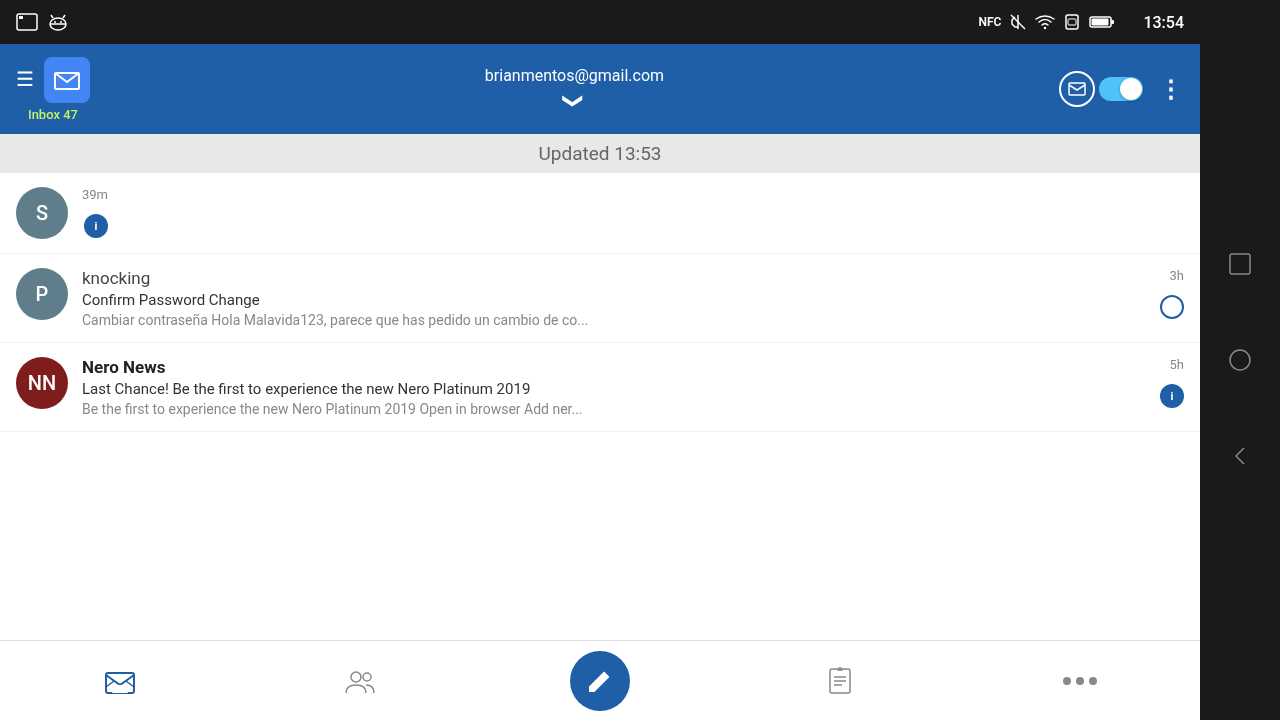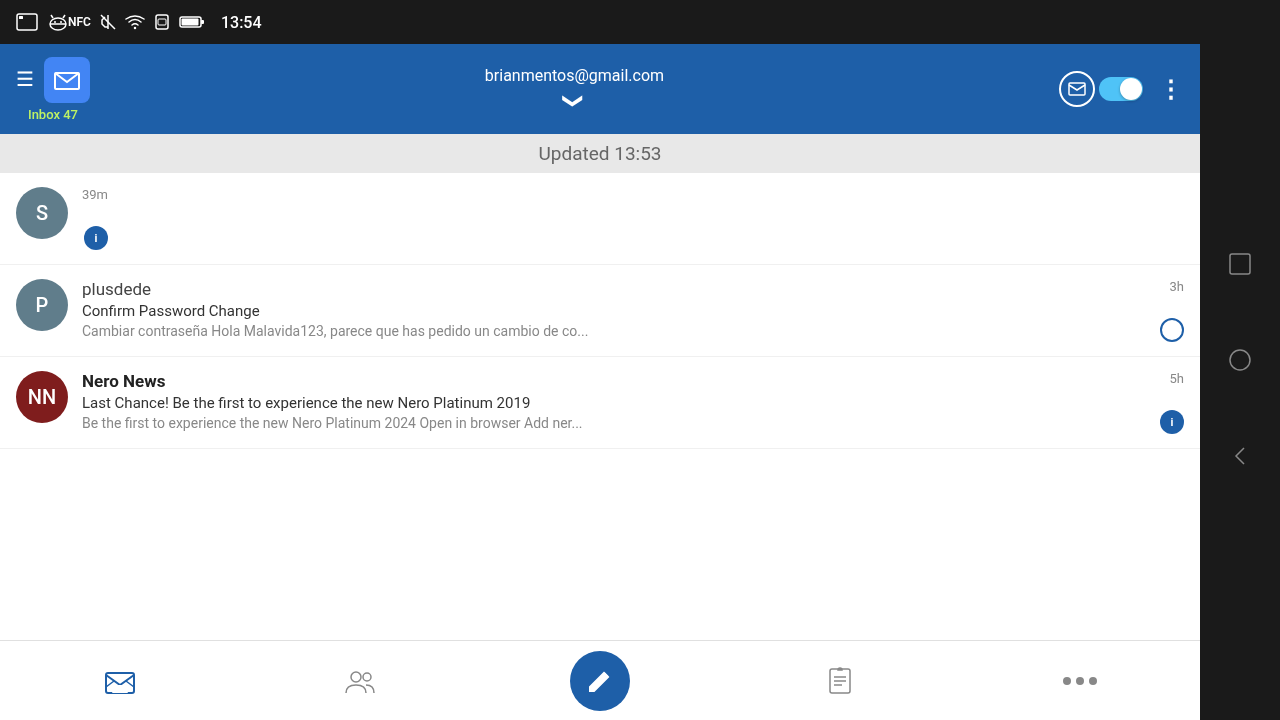--- a/index.html
+++ b/index.html
@@ -42,21 +42,21 @@
       justify-content: center;
       color: #888;
     }
 
     
     .status-bar {
       background: #1a1a1a;
       height: 44px;
       display: flex;
       align-items: center;
-      justify-content: flex-start;
+      justify-content: space-between;
       padding: 0 16px;
       color: white;
       font-size: 14px;
     }
 
     .status-left {
       display: flex;
       gap: 10px;
       align-items: center;
     }
@@ -245,21 +245,21 @@
       color: #888;
       white-space: nowrap;
       overflow: hidden;
       text-overflow: ellipsis;
     }
 
     .email-meta {
       display: flex;
       flex-direction: column;
       align-items: flex-end;
-      gap: 24px;
+      gap: 12px;
       flex-shrink: 0;
     }
 
     .email-time {
       font-size: 13px;
       color: #888;
     }
 
     .unread-dot {
       width: 24px;
@@ -356,21 +356,21 @@
       <svg width="18" height="18" viewBox="0 0 18 18">
         <rect x="3" y="2" width="12" height="14" rx="2" stroke="white" stroke-width="1.5" fill="none"></rect>
         <rect x="5" y="6" width="8" height="6" rx="1" stroke="white" stroke-width="1" fill="none"></rect>
       </svg>
 
       <svg width="26" height="14" viewBox="0 0 26 14">
         <rect x="1" y="2" width="21" height="10" rx="2" stroke="white" stroke-width="1.5" fill="none"></rect>
         <rect x="2.5" y="3.5" width="17" height="7" fill="white" rx="1"></rect>
         <rect x="22" y="5" width="3" height="4" rx="1" fill="white"></rect>
       </svg>
-      <span style="font-size:16px;font-weight:500;margin-left:8px;">13:54</span>
+      <span style="font-size:16px;font-weight:500;margin-left:20px;">13:54</span>
     </div>
   </div>
 
   <div class="app-header">
     <div class="header-left">
       <div style="display:flex;align-items:center;gap:10px;">
         <span class="hamburger-icon">☰</span>
         <div class="gmail-logo">
           <svg width="28" height="22" viewBox="0 0 28 22">
             <path d="M2 4 L14 13 L26 4" stroke="white" stroke-width="2" fill="none"></path>
@@ -412,36 +412,36 @@
       <div class="avatar avatar-s">S</div>
       <div class="email-meta">
         <span class="email-time">39m</span>
         <div class="unread-dot">i</div>
       </div>
     </div>
 
     <div class="email-item">
       <div class="avatar avatar-p">P</div>
       <div class="email-content">
-        <div class="email-sender" style="font-weight:400;color:#444;">plusdede</div>
+        <div class="email-sender" style="font-weight:400;color:#444;">knocking</div>
         <div class="email-subject">Confirm Password Change</div>
         <div class="email-preview">Cambiar contraseña Hola Malavida123, parece que has pedido un cambio de co...</div>
       </div>
       <div class="email-meta">
         <span class="email-time">3h</span>
         <div class="read-dot"></div>
       </div>
     </div>
 
     <div class="email-item">
       <div class="avatar avatar-nn">NN</div>
       <div class="email-content">
         <div class="email-sender">Nero News</div>
         <div class="email-subject">Last Chance! Be the first to experience the new Nero Platinum 2019</div>
-        <div class="email-preview">Be the first to experience the new Nero Platinum 2024 Open in browser Add ner...</div>
+        <div class="email-preview">Be the first to experience the new Nero Platinum 2019 Open in browser Add ner...</div>
       </div>
       <div class="email-meta">
         <span class="email-time">5h</span>
         <div class="unread-dot">i</div>
       </div>
     </div>
 
   </div>
 
   <div class="bottom-nav">

